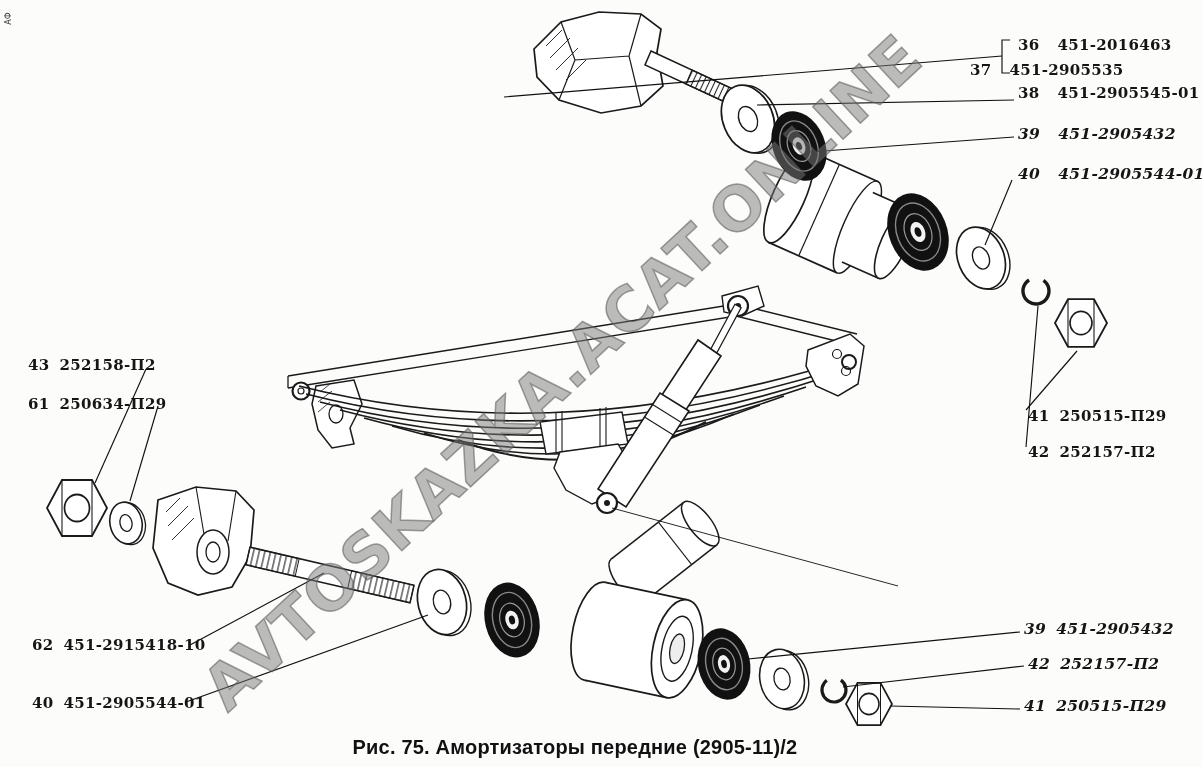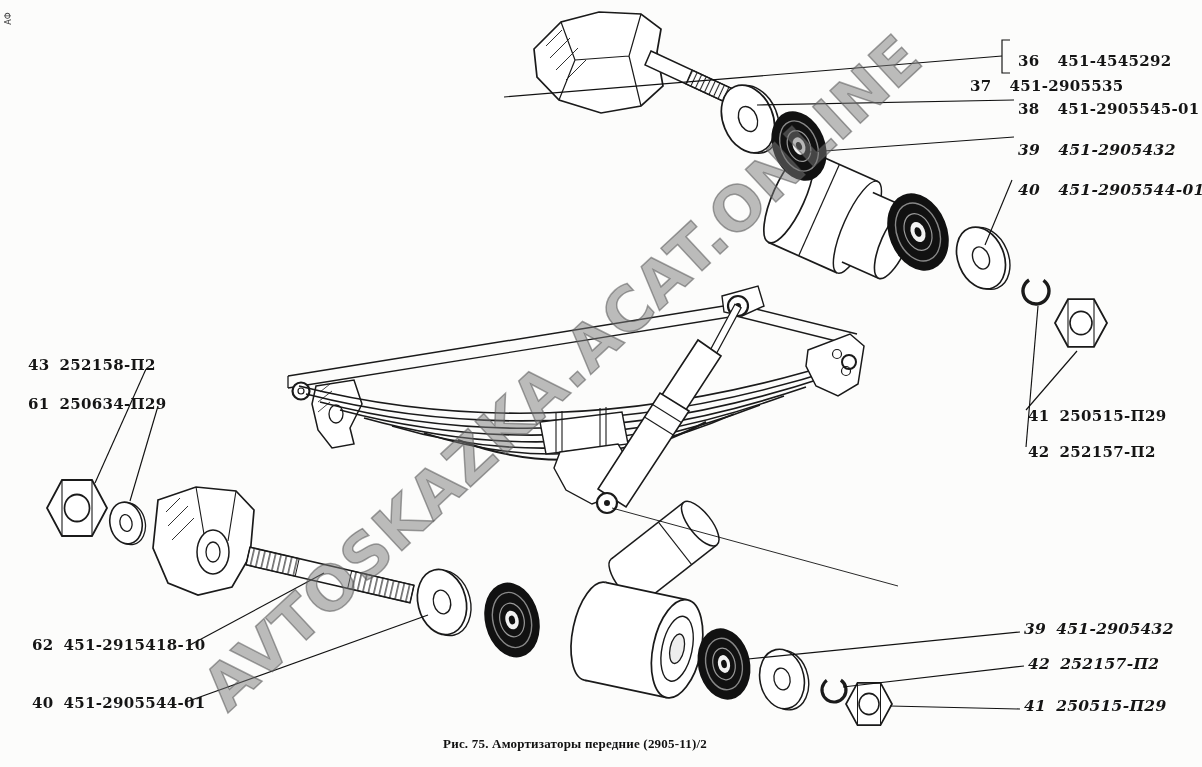--- a/index.html
+++ b/index.html
@@ -24,28 +24,28 @@
   }
 
   .callout {
     position: absolute; display: flex; align-items: baseline;
     z-index: 6; white-space: nowrap;
     font-family: "DejaVu Serif", serif;
     font-size: 15px; font-weight: bold; color: #151515;
     letter-spacing: 0.3px;
   }
   .callout .num { margin-right: 10px; }
-  .callout.tr .num { margin-right: 18px; margin-top: 16px; }
+  .callout.tr .num { margin-right: 18px; }
   .callout.em { font-style: italic; font-size: 15.5px; }
 
   .caption {
     position: absolute; left: 0; top: 736px; width: 1150px;
     text-align: center; z-index: 6;
-    font-family: Liberation Serif, serif;
-    font-weight: 700; font-size: 13px; color: #111;
+    font-family: Liberation Sans, sans-serif;
+    font-weight: 700; font-size: 20px; color: #111;
     letter-spacing: 0.2px;
   }
   .corner-mark {
     position: absolute; left: 2px; top: 14px; z-index: 6;
     font-family: "DejaVu Sans", sans-serif; font-size: 8px; color: #444;
     transform: rotate(-90deg);
   }
 </style>
 </head>
 <body>
@@ -275,21 +275,21 @@
       <line x1="612" y1="508" x2="898" y2="586" stroke-width="0.9"></line>
     </g>
   </svg>
 
   <div class="watermark">AVTOSKAZKA.ACAT.ONLINE</div>
 
   <div class="corner-mark">АФ</div>
 
   <div class="callout tr" style="left:1018px;top:36px">
     <span class="num">36</span>
-    <span class="part">451-4545292</span>
+    <span class="part">451-2016463</span>
   </div>
   <div class="callout tr" style="left:970px;top:61px">
     <span class="num">37</span>
     <span class="part">451-2905535</span>
   </div>
   <div class="callout tr" style="left:1018px;top:84px">
     <span class="num">38</span>
     <span class="part">451-2905545-01</span>
   </div>
   <div class="callout tr em" style="left:1018px;top:124px">

